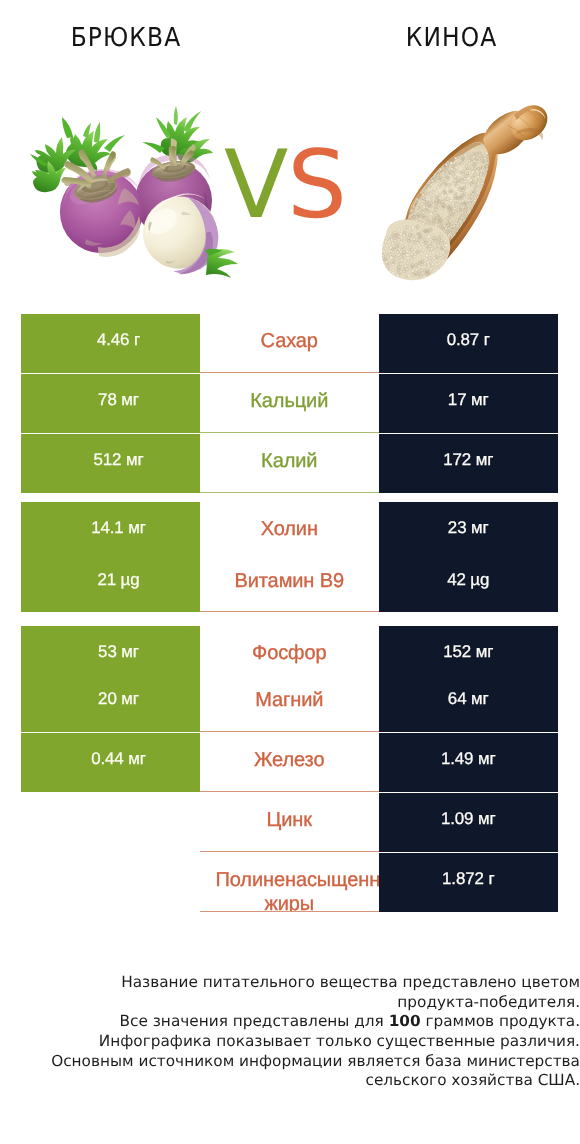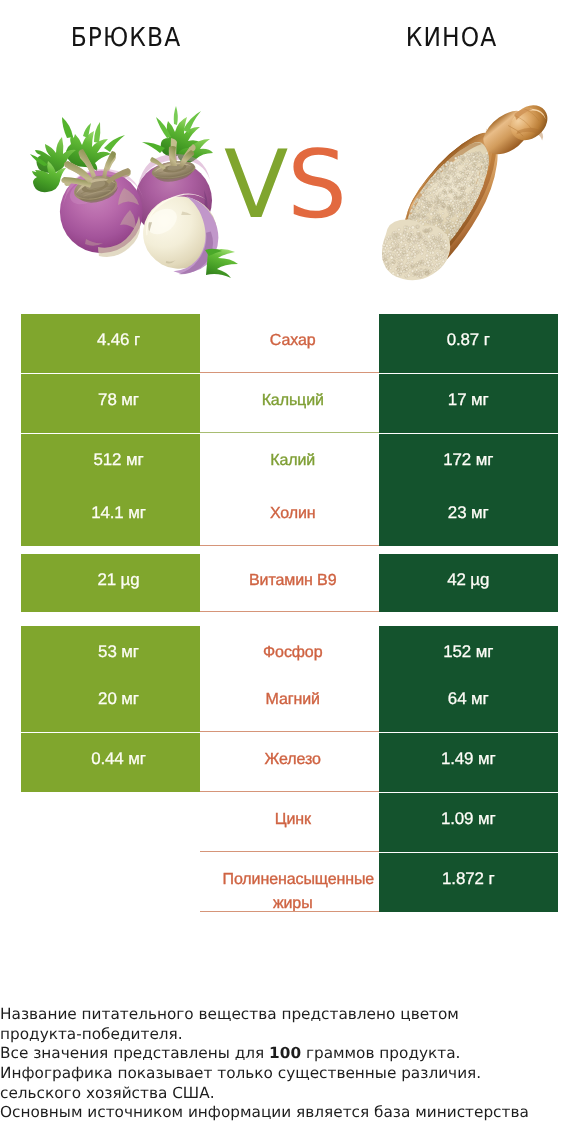--- a/index.html
+++ b/index.html
@@ -50,33 +50,33 @@
     font-size:16.9px;font-weight:400;letter-spacing:-0.1px;
     -webkit-text-stroke:0.28px currentColor;
     text-align:center;
     box-sizing:border-box;
   }
   .cell-left{left:0;width:195px;background:#80a62d;color:#fdfdf5;padding-bottom:7px;text-align:right;}
   .cell-mid{left:178.5px;width:179.5px;background:#ffffff;
     border-bottom:1px solid #c9765a;
     overflow:hidden;display:block;padding:0;}
   .mid-txt{position:absolute;left:16px;right:16px;top:15px;
-    font-family:"Liberation Sans",sans-serif;font-size:16px;font-weight:400;
+    font-family:"Liberation Sans",sans-serif;font-size:20px;font-weight:400;
     -webkit-text-stroke:0.35px currentColor;
-    letter-spacing:-0.1px;line-height:24.3px;margin-left:7px;}
-  .cell-right{left:358px;width:178.5px;background:#14532d;color:#fffdf8;padding-bottom:7px;}
+    letter-spacing:-0.1px;line-height:24.3px;}
+  .cell-right{left:358px;width:178.5px;background:#0f172a;color:#fffdf8;padding-bottom:7px;}
   .row.green .cell-mid{color:#7f9f35;border-bottom-color:#a8bd72;}
   .row.orange .cell-mid{color:#cf6342;border-bottom-color:#d69579;}
 
   
   .footer{
     position:absolute;left:0;top:973px;width:580px;
-    text-align:left;color:#1d1d1d;
+    text-align:right;color:#1d1d1d;
     font-family:"DejaVu Sans",sans-serif;
-    font-size:15.3px;line-height:19.65px;margin-top:32px;
+    font-size:15.3px;line-height:19.65px;
   }
   .footer .b{font-weight:700;}
 </style>
 </head>
 <body>
 
 <div class="page">
 
   <div class="titles">
     <div class="title title-left">БРЮКВА</div>
@@ -348,21 +348,21 @@
         </div>
         <div class="cell cell-right">17 мг</div>
       </div>
       <div class="row green" style="top: 119.8px;">
         <div class="cell cell-left">512 мг</div>
         <div class="cell cell-mid">
           <div class="mid-txt">Калий</div>
         </div>
         <div class="cell cell-right">172 мг</div>
       </div>
-      <div class="row orange" style="top: 173px;">
+      <div class="row orange" style="top: 188px;">
         <div class="cell cell-left">14.1 мг</div>
         <div class="cell cell-mid">
           <div class="mid-txt">Холин</div>
         </div>
         <div class="cell cell-right">23 мг</div>
       </div>
       <div class="row orange" style="top: 239.6px;">
         <div class="cell cell-left">21 µg</div>
         <div class="cell cell-mid">
           <div class="mid-txt">Витамин B9</div>
@@ -402,17 +402,17 @@
         </div>
         <div class="cell cell-right">1.872 г</div>
       </div>
     </div>
 
   <div class="footer">
     <div>Название питательного вещества представлено цветом</div>
     <div>продукта-победителя.</div>
     <div><span>Все значения представлены для </span><span class="b">100</span><span> граммов продукта.</span></div>
     <div>Инфографика показывает только существенные различия.</div>
+    <div>Основным источником информации является база министерства</div>
     <div>сельского хозяйства США.</div>
-    <div>Основным источником информации является база министерства</div>
   </div>
 
 </div>
 
 </body></html>

